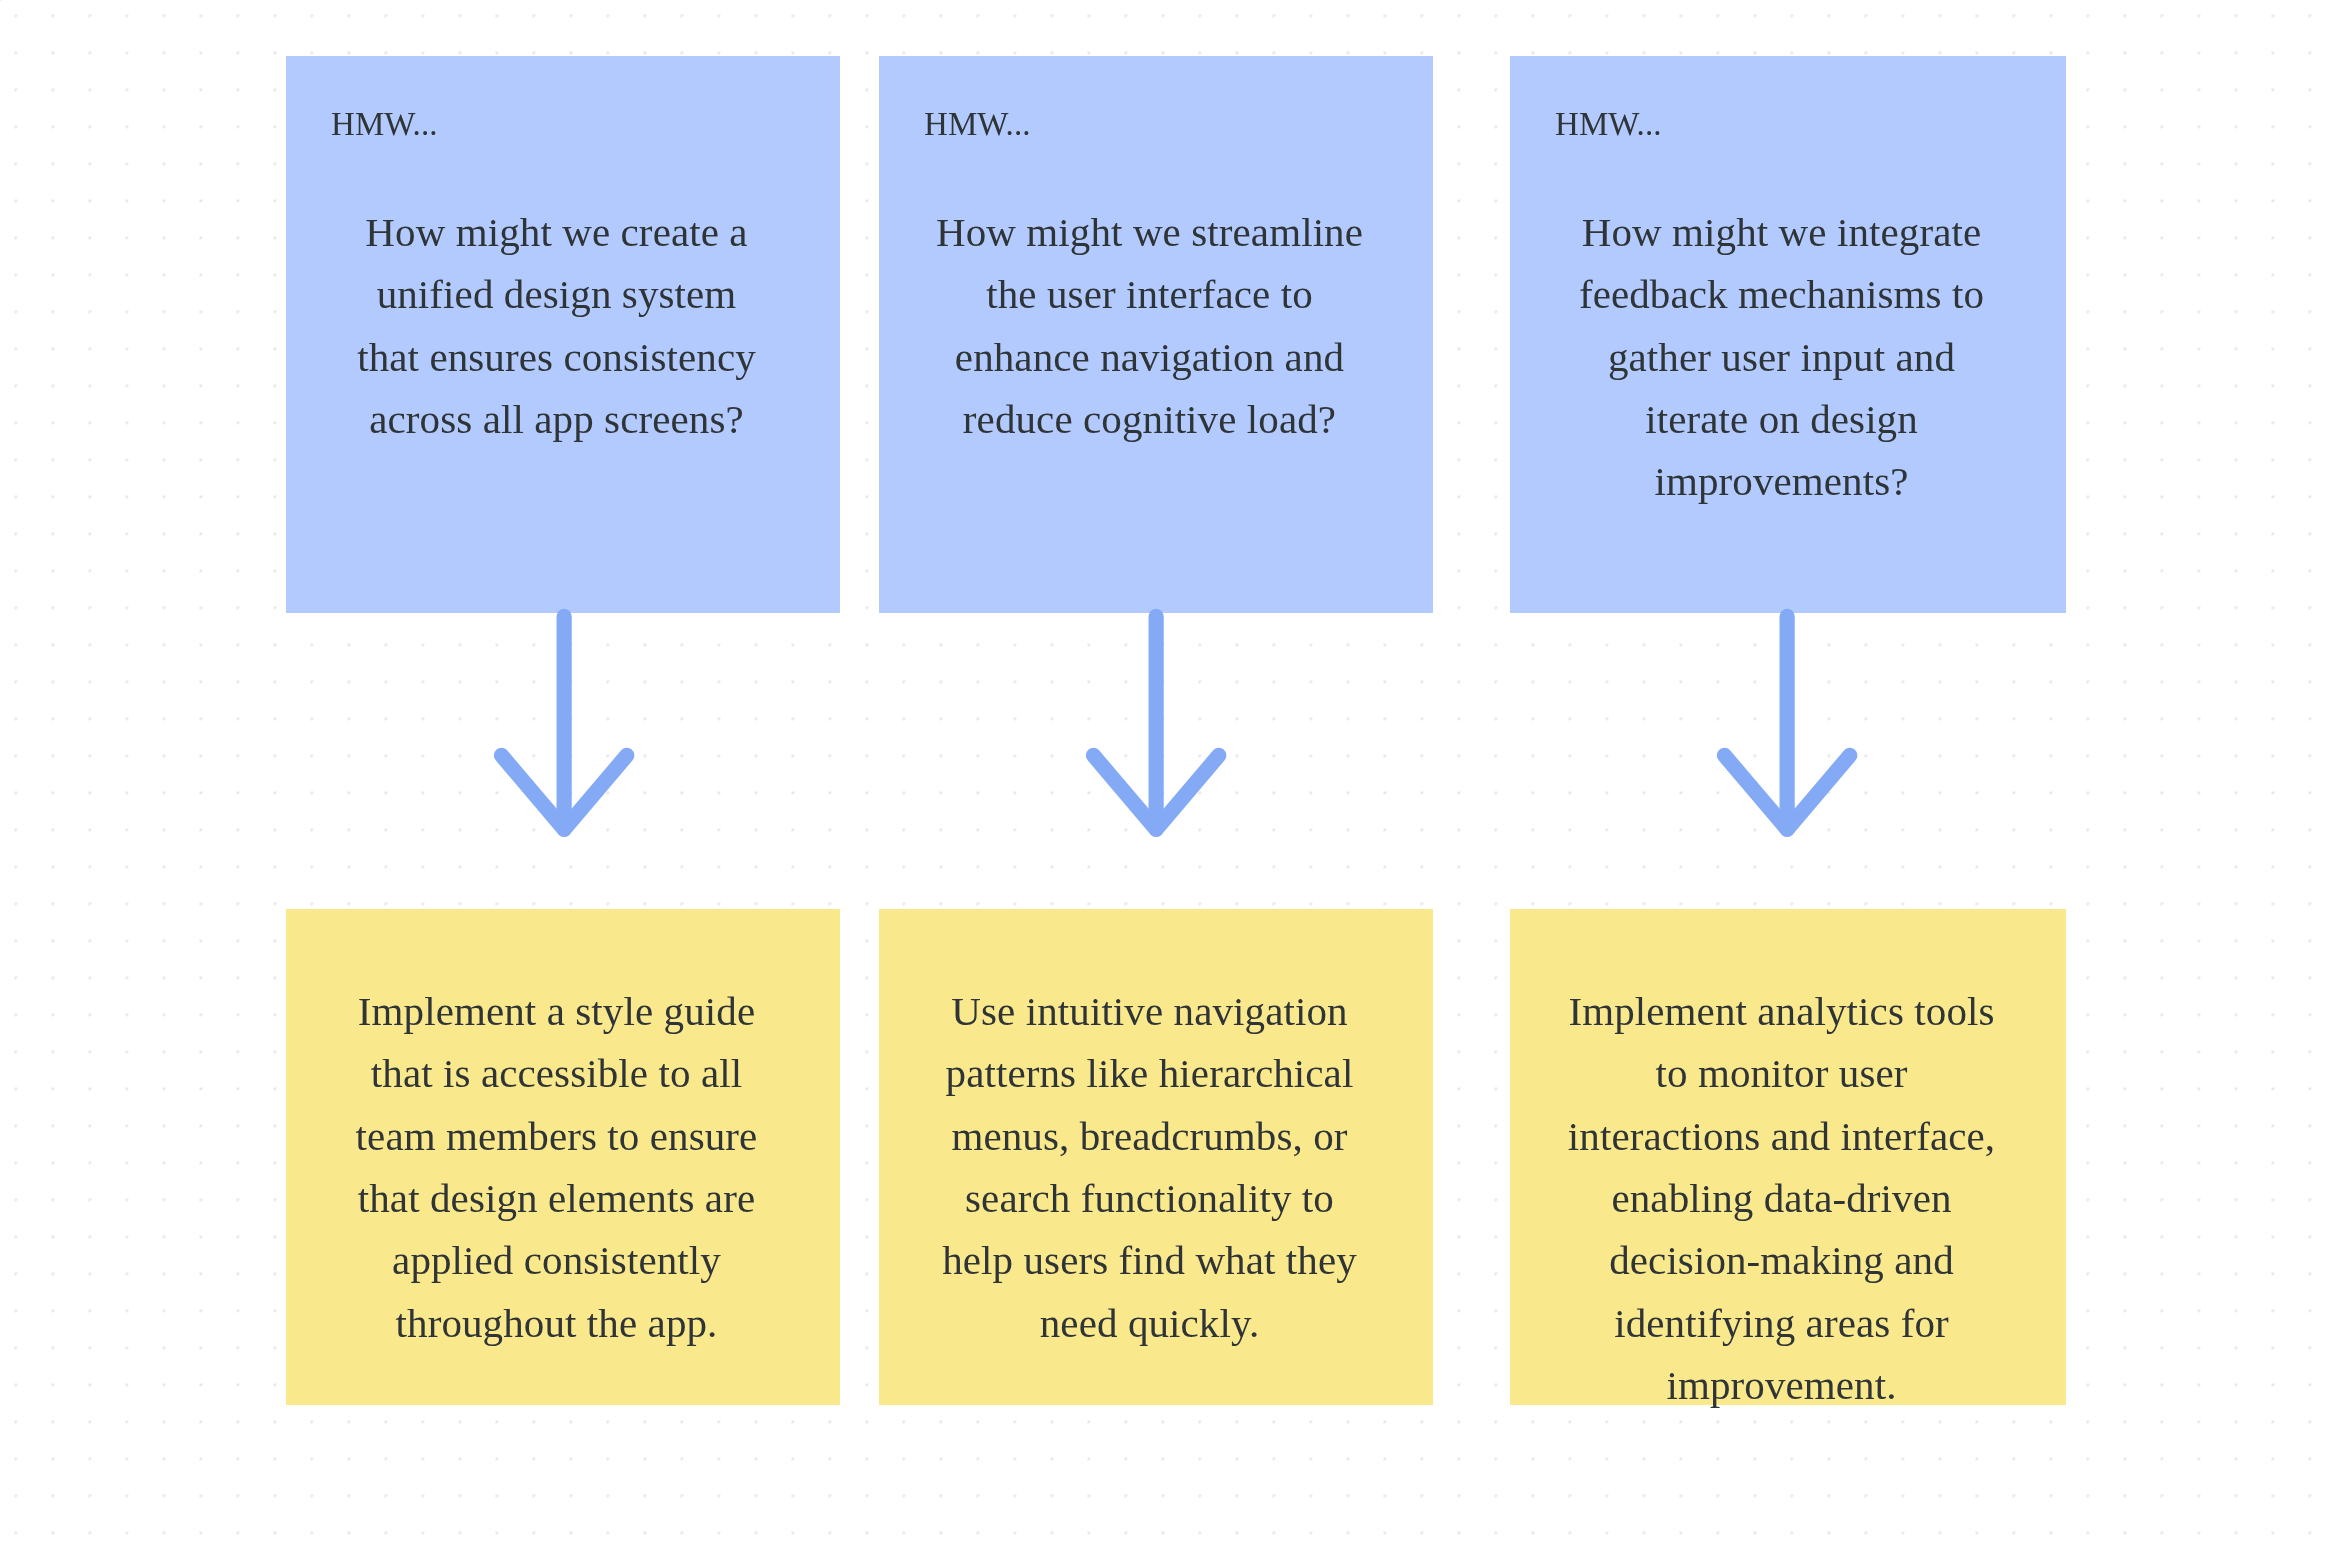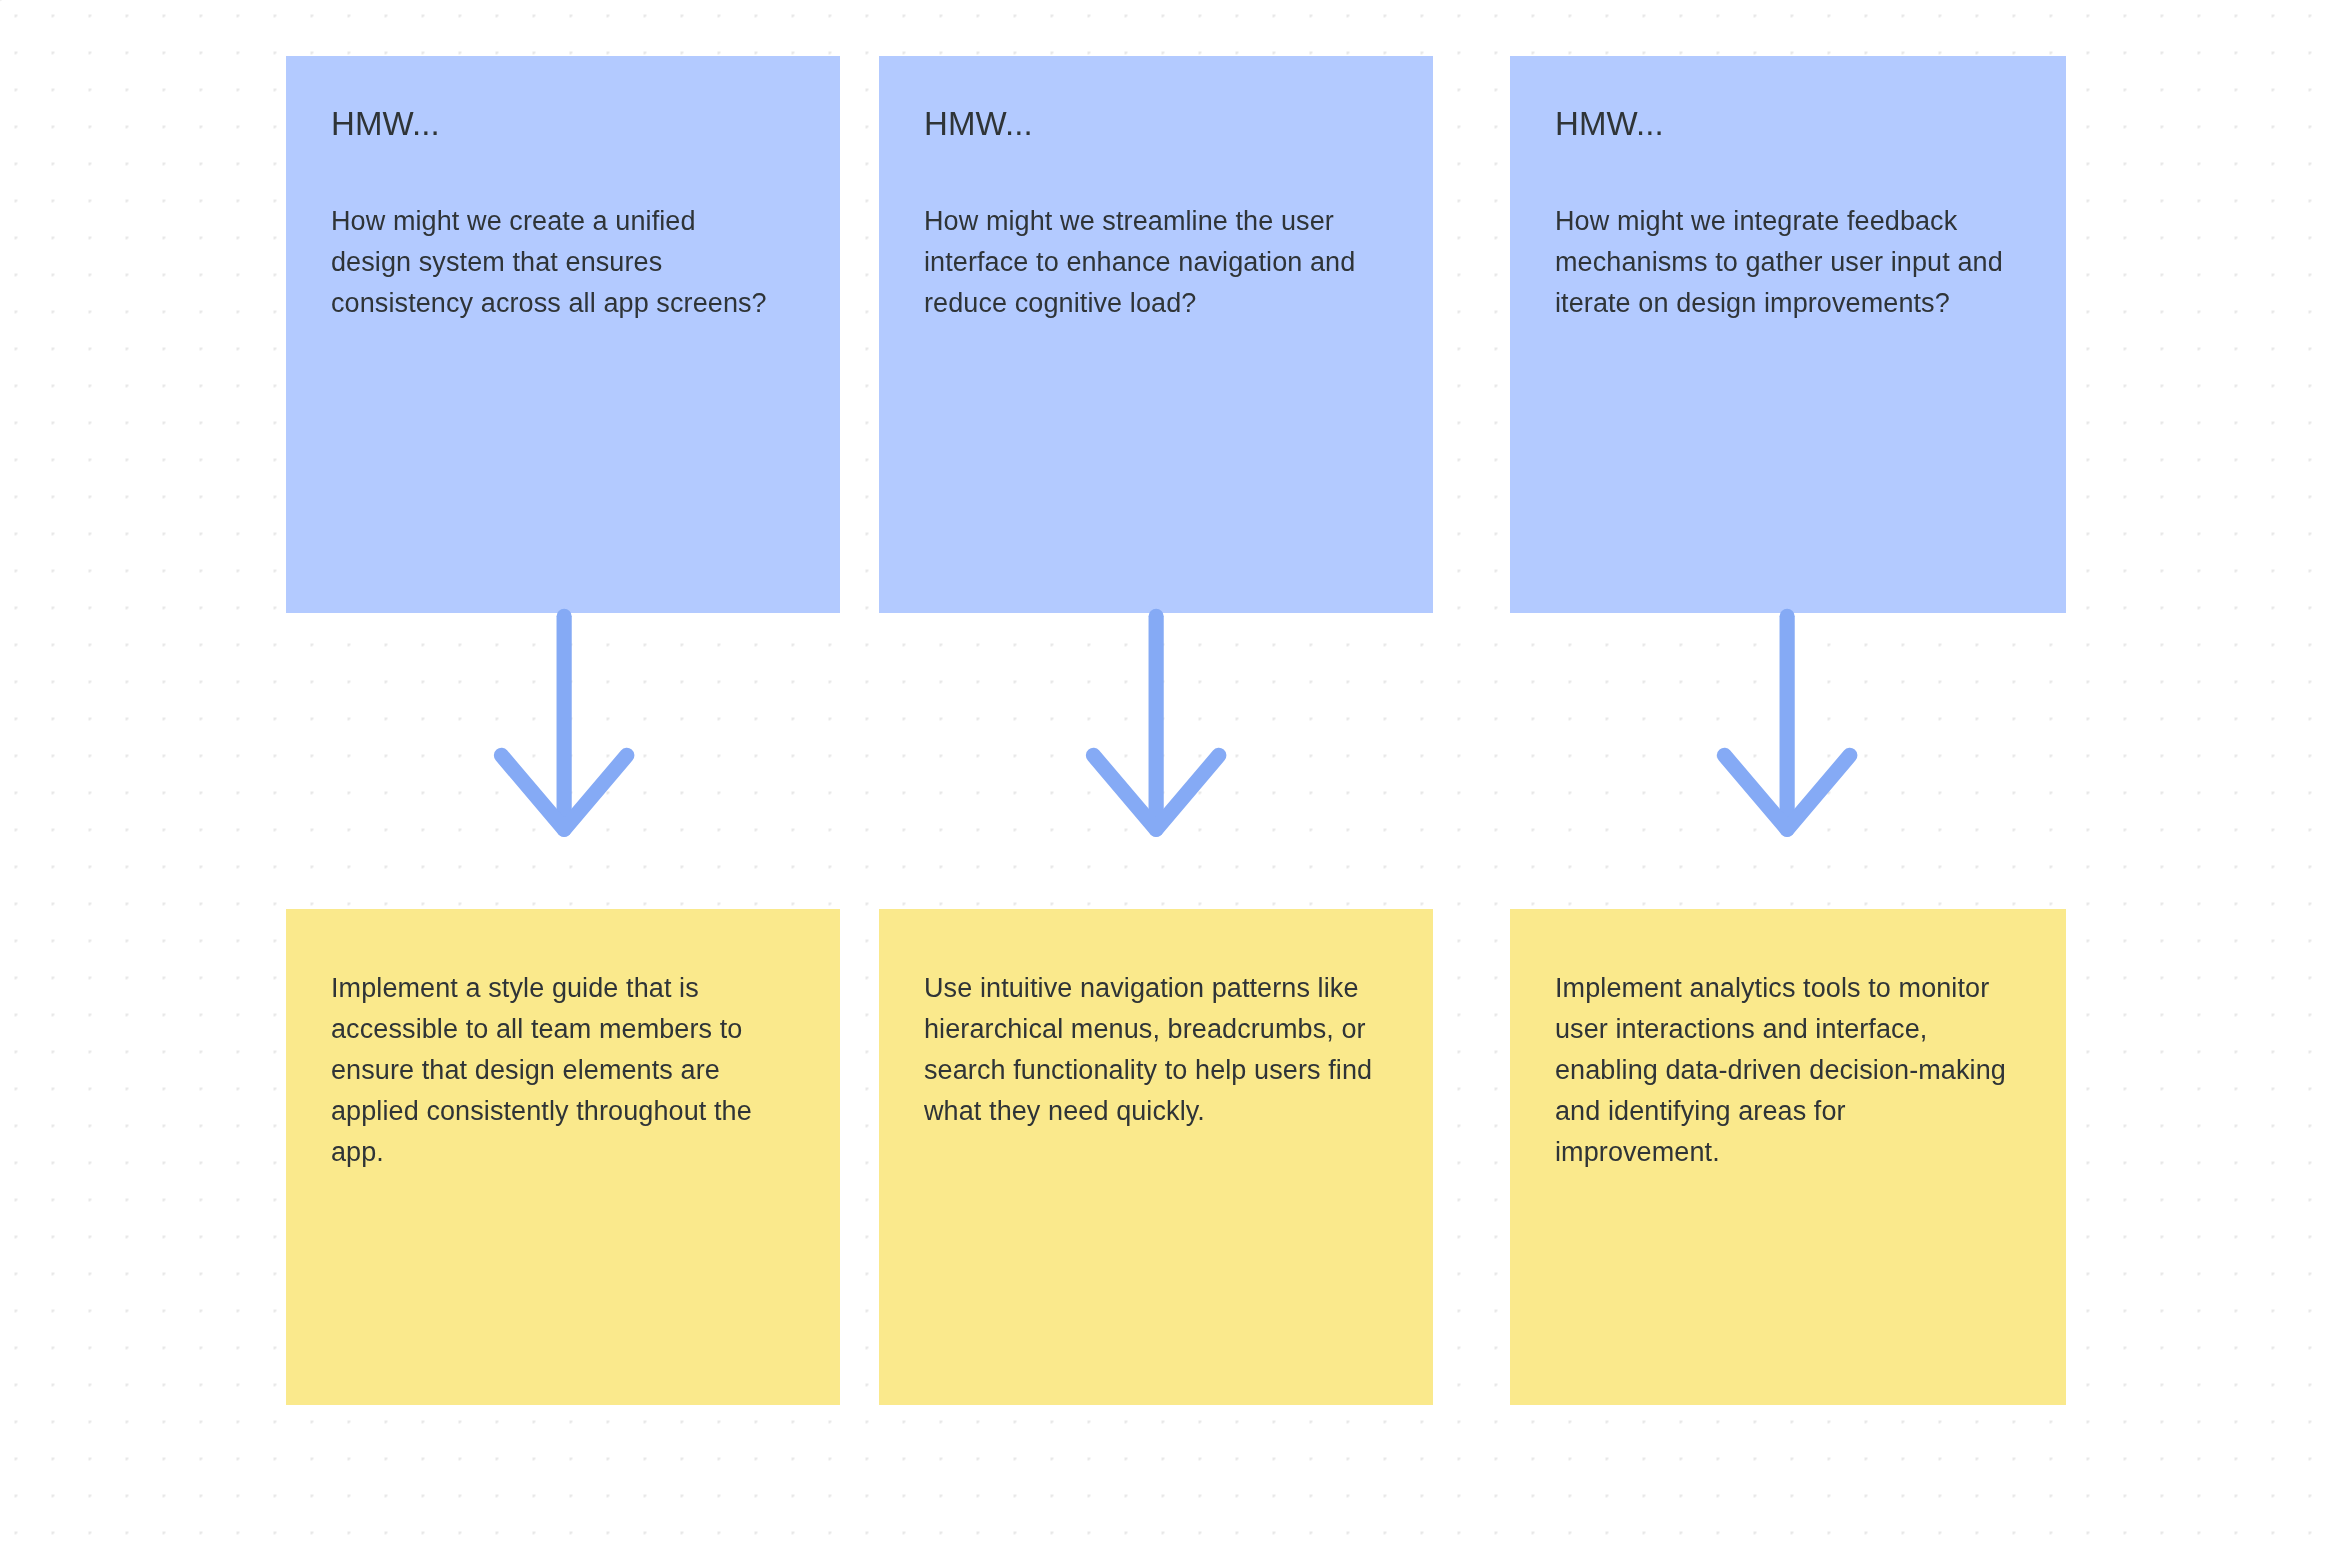--- a/index.html
+++ b/index.html
@@ -40,32 +40,34 @@
   }
 
   
   .note {
     position: absolute;
     box-sizing: border-box;
     padding: 43px 58px 0 45px;
     color: #2f3437;
     line-height: 1.52;
     letter-spacing: 0.1px;
+    font-family: Liberation Serif, serif;
   }
   .note-blue  { background: #b3caff; }
   .note-yellow{ background: #fae98c; }
 
   .note-label {
     font-size: 33px;
     margin: 0 0 52px 0;
     white-space: nowrap;
   }
   .note-body {
-    font-size: 27px;
-    margin: 0;
+    font-size: 41px;
+    margin: 12px;
+    text-align: center;
   }
   .note-yellow .note-body { padding-top: 16px; }
 
   
   .col-1 { left: 286px;  width: 554px; }
   .col-2 { left: 879px; width: 554px; }
   .col-3 { left: 1510px; width: 556px; }
 
   .row-top    { top: 56px;   height: 557px; }
   .row-bottom { top: 909px; height: 496px; }

